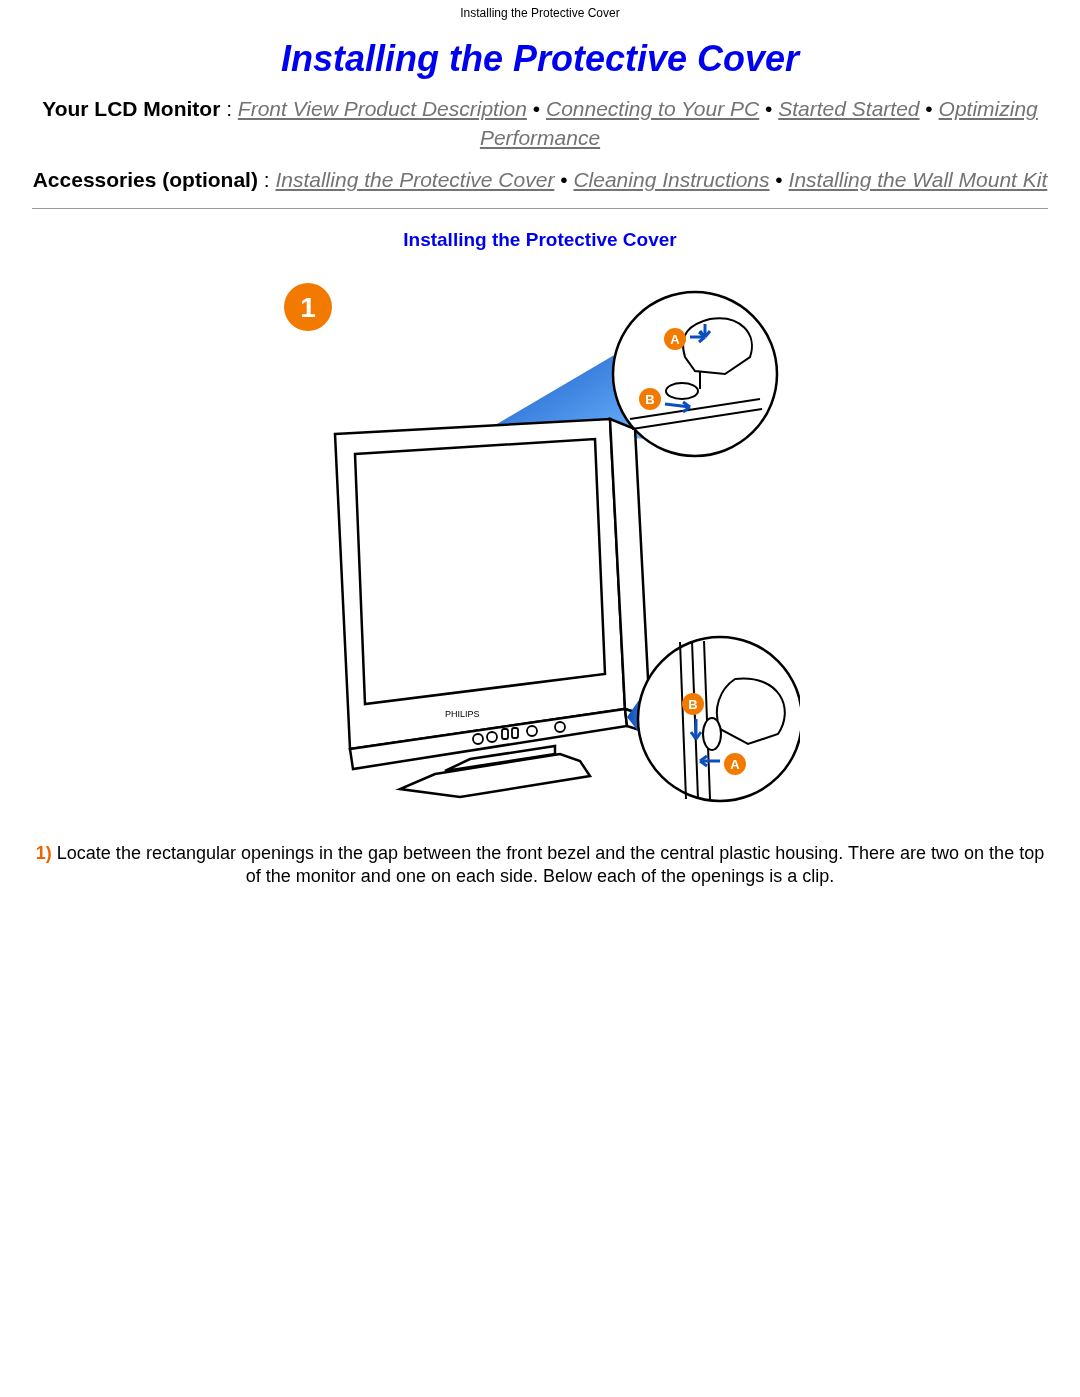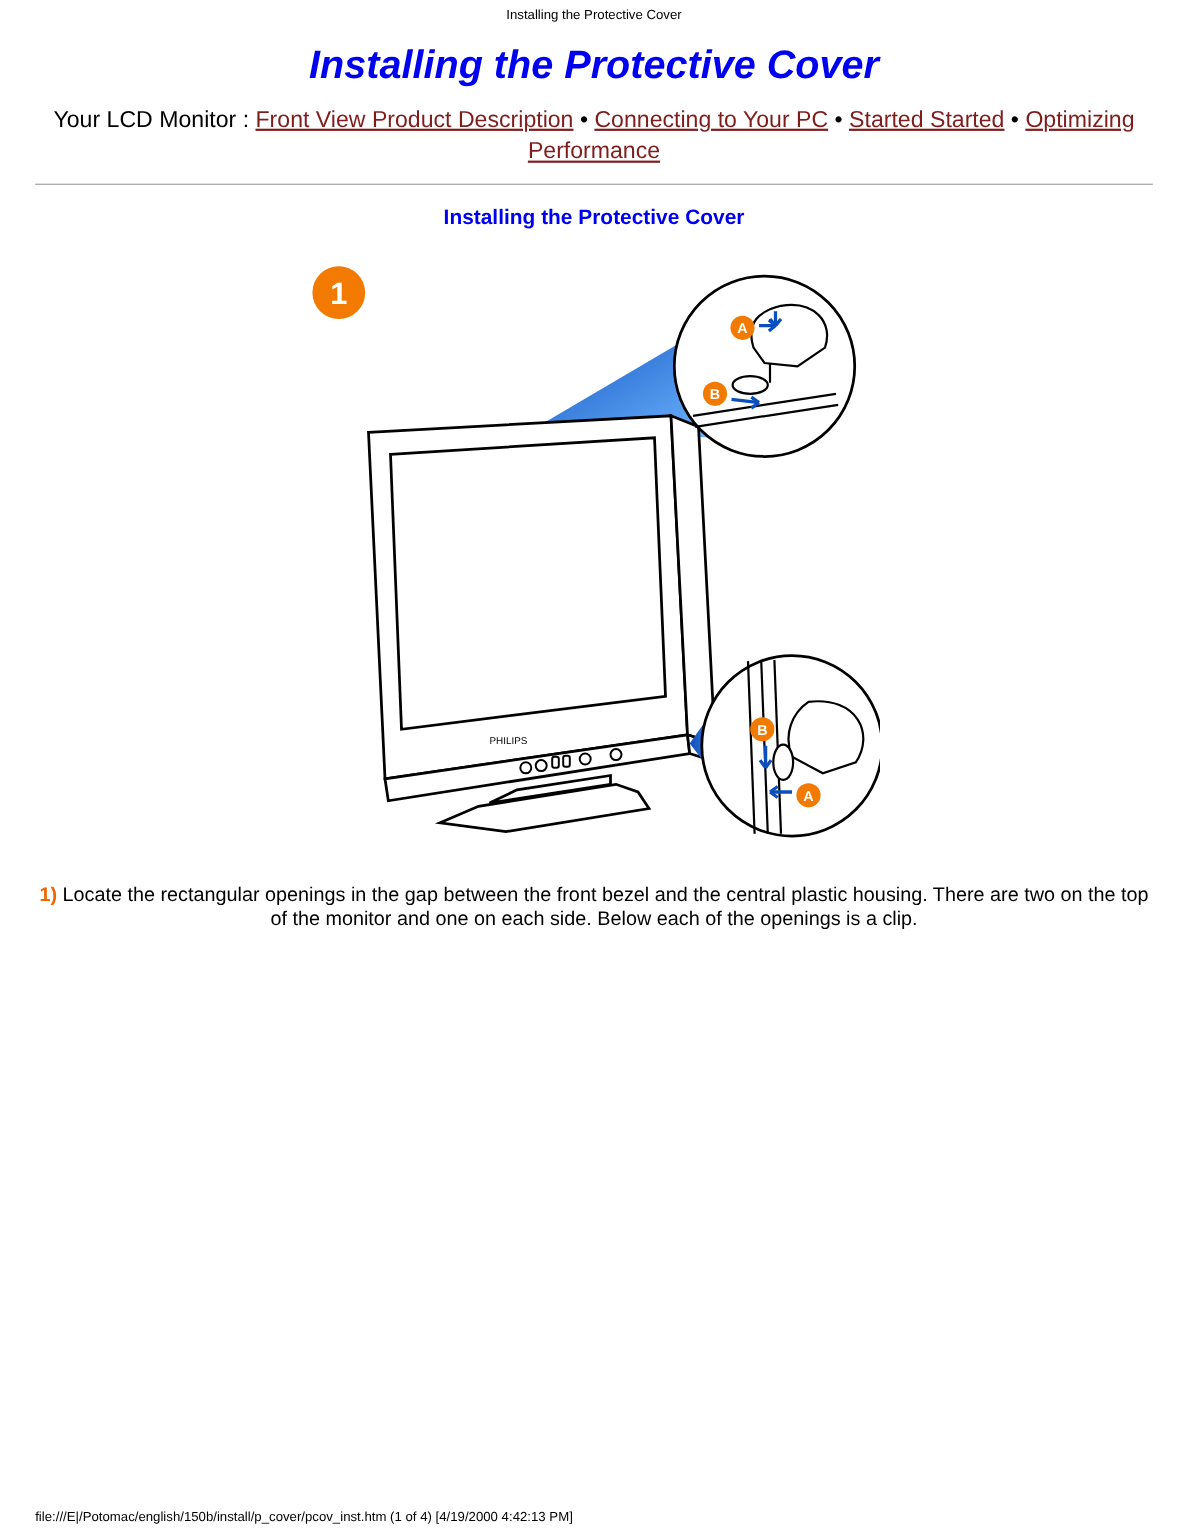--- a/index.html
+++ b/index.html
@@ -23,25 +23,26 @@
     font-style: italic;
     color: #0000f0;
     margin: 10px 0 14px 0;
   }
   .nav-block p {
     margin: 0 0 12px 0;
     line-height: 1.4;
     font-size: 21px;
   }
   .nav-block a {
-    color: #7f1d1d;
+    color: #737373;
     text-decoration: underline;
+    font-style: italic;
   }
   .label {
-    font-weight: normal;
+    font-weight: bold;
   }
   hr.sep {
     border: none;
     border-top: 1px solid #999;
     margin: 14px 0 20px 0;
   }
   h2.section {
     font-size: 19px;
     font-weight: bold;
     color: #0000f0;
@@ -80,20 +81,26 @@
 <div class="content">
   <h1>Installing the Protective Cover</h1>
 
   <div class="nav-block">
     <p>
       <span class="label">Your LCD Monitor</span> :
       <a href="#">Front View Product Description</a> •
       <a href="#">Connecting to Your PC</a> •
       <a href="#">Started Started</a> •
       <a href="#">Optimizing Performance</a>
+    </p>
+    <p>
+      <span class="label">Accessories (optional)</span> :
+      <a href="#">Installing the Protective Cover</a> •
+      <a href="#">Cleaning Instructions</a> •
+      <a href="#">Installing the Wall Mount Kit</a>
     </p>
   </div>
 
   <hr class="sep">
 
   <h2 class="section">Installing the Protective Cover</h2>
 
   <div class="illustration">
     <svg width="520" height="530" viewBox="0 0 520 530">
 
@@ -185,14 +192,13 @@
       </g>
     </svg>
   </div>
 
   <p class="step-p">
     <span class="step-num-inline">1)</span><span> Locate the rectangular openings in the gap between the front bezel and the central plastic housing. There are two on the top of the monitor and one on each side. Below each of the openings is a clip.</span>
   </p>
 
 </div>
 
-<div class="footer">file:///E|/Potomac/english/150b/install/p_cover/pcov_inst.htm (1 of 4) [4/19/2000 4:42:13 PM]</div>
 </div>
 
 </body></html>

